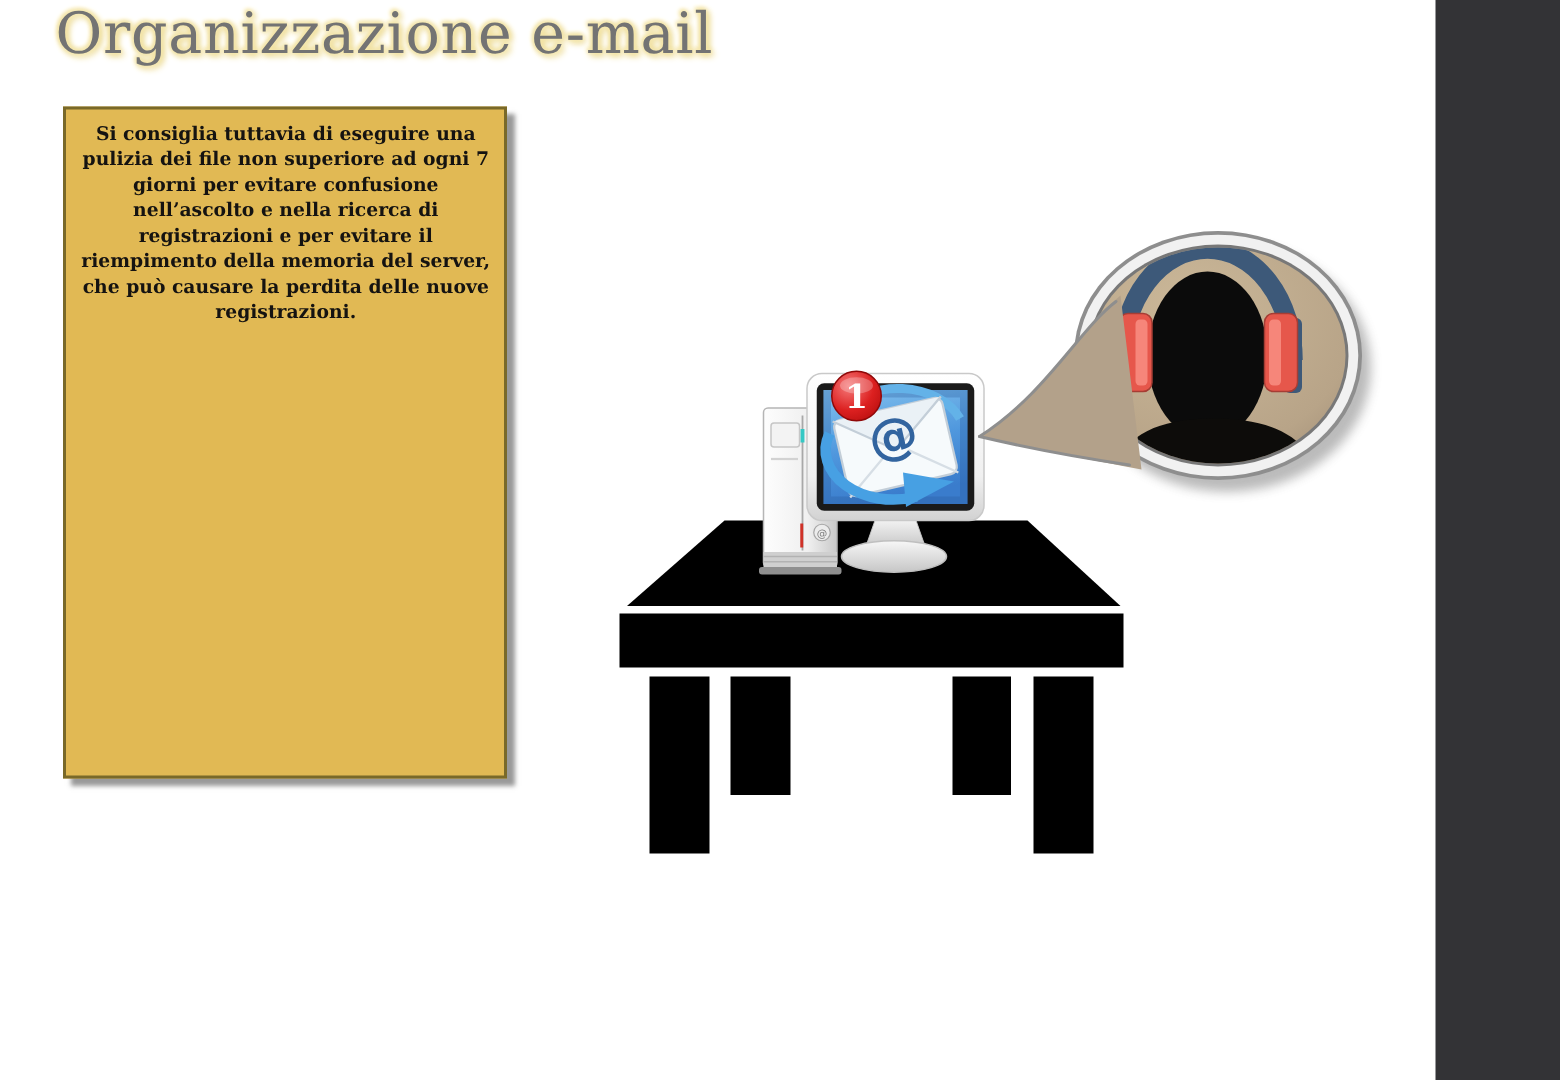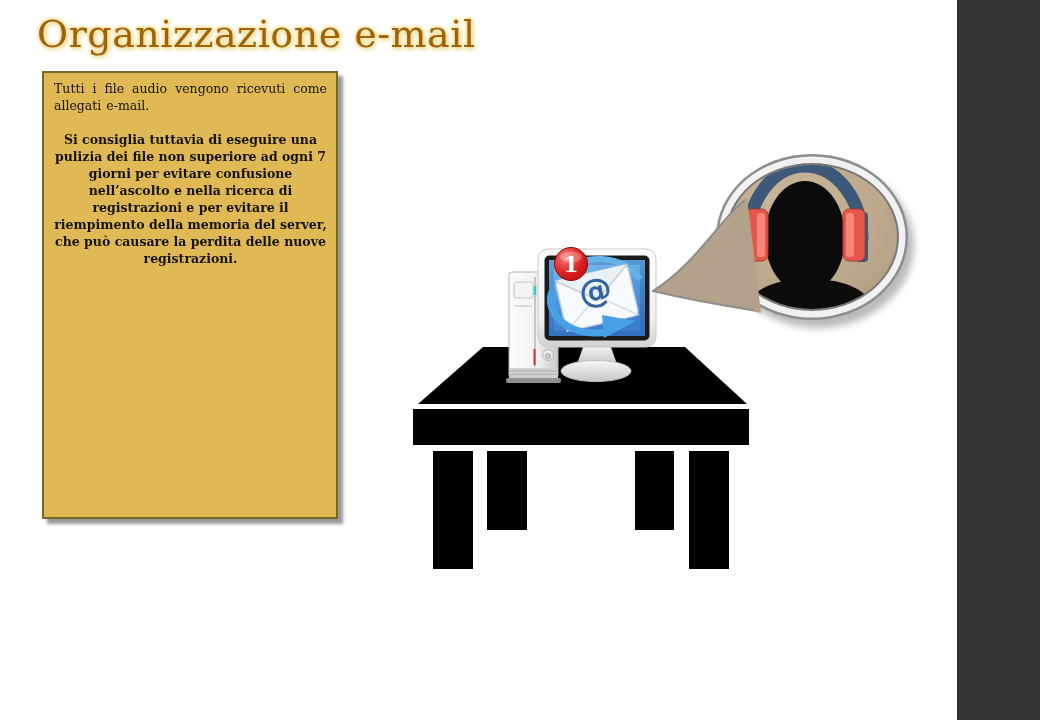--- a/index.html
+++ b/index.html
@@ -8,22 +8,22 @@
     position:relative; width:1040px; height:720px; background:#ffffff;
     font-family:"DejaVu Serif","Liberation Serif",serif;
   }
   
   #right-band {
     position:absolute; top:0; right:0; width:83px; height:720px;
     background:#333336;
   }
   
   #slide-title {
-    position:absolute; left:37px; top:12px;
-    font-size:38px; font-weight:normal; letter-spacing:0.5px; color:#a16207;
+    position:absolute; left:37px; top:0;
+    font-size:38px; font-weight:normal; letter-spacing:0.5px; color:#737373;
     text-shadow: 0 0 2px #f7eab2, 0 0 4px #f3e3a4, 1px 1px 4px #efdf9d,
                  2px 2px 5px #ead88f, -1px -1px 3px #f5e7ac;
     white-space:nowrap;
   }
   
   #info-box {
     position:absolute; left:42px; top:71px; width:296px; height:448px;
     background:#e1b954; border:2px solid #796929;
     box-shadow:5px 5px 3px rgba(70,70,70,0.55);
     padding:7px 9px 0 10px;
@@ -40,21 +40,20 @@
 </head>
 <body>
 
 <div id="stage">
 
   <div id="right-band"></div>
 
   <div id="slide-title">Organizzazione  e-mail</div>
 
   <div id="info-box">
-    <p>Tutti i file audio vengono ricevuti come allegati e-mail.</p>
     <p class="bold">Si consiglia tuttavia di eseguire una pulizia dei file non superiore ad ogni 7 giorni per evitare confusione nell’ascolto e nella ricerca di registrazioni e per evitare il riempimento della memoria del server, che può causare la perdita delle nuove registrazioni.</p>
   </div>
 
   <svg style="position:absolute; left:400px; top:140px;" width="530" height="440" viewBox="400 140 530 440" xmlns="http://www.w3.org/2000/svg">
     <defs>
       <linearGradient id="gFrame" x1="0" y1="0" x2="0" y2="1">
         <stop offset="0" stop-color="#ffffff"></stop>
           <stop offset="0.7" stop-color="#f0f0f0"></stop>
           <stop offset="1" stop-color="#d2d2d2"></stop>
       </linearGradient>

